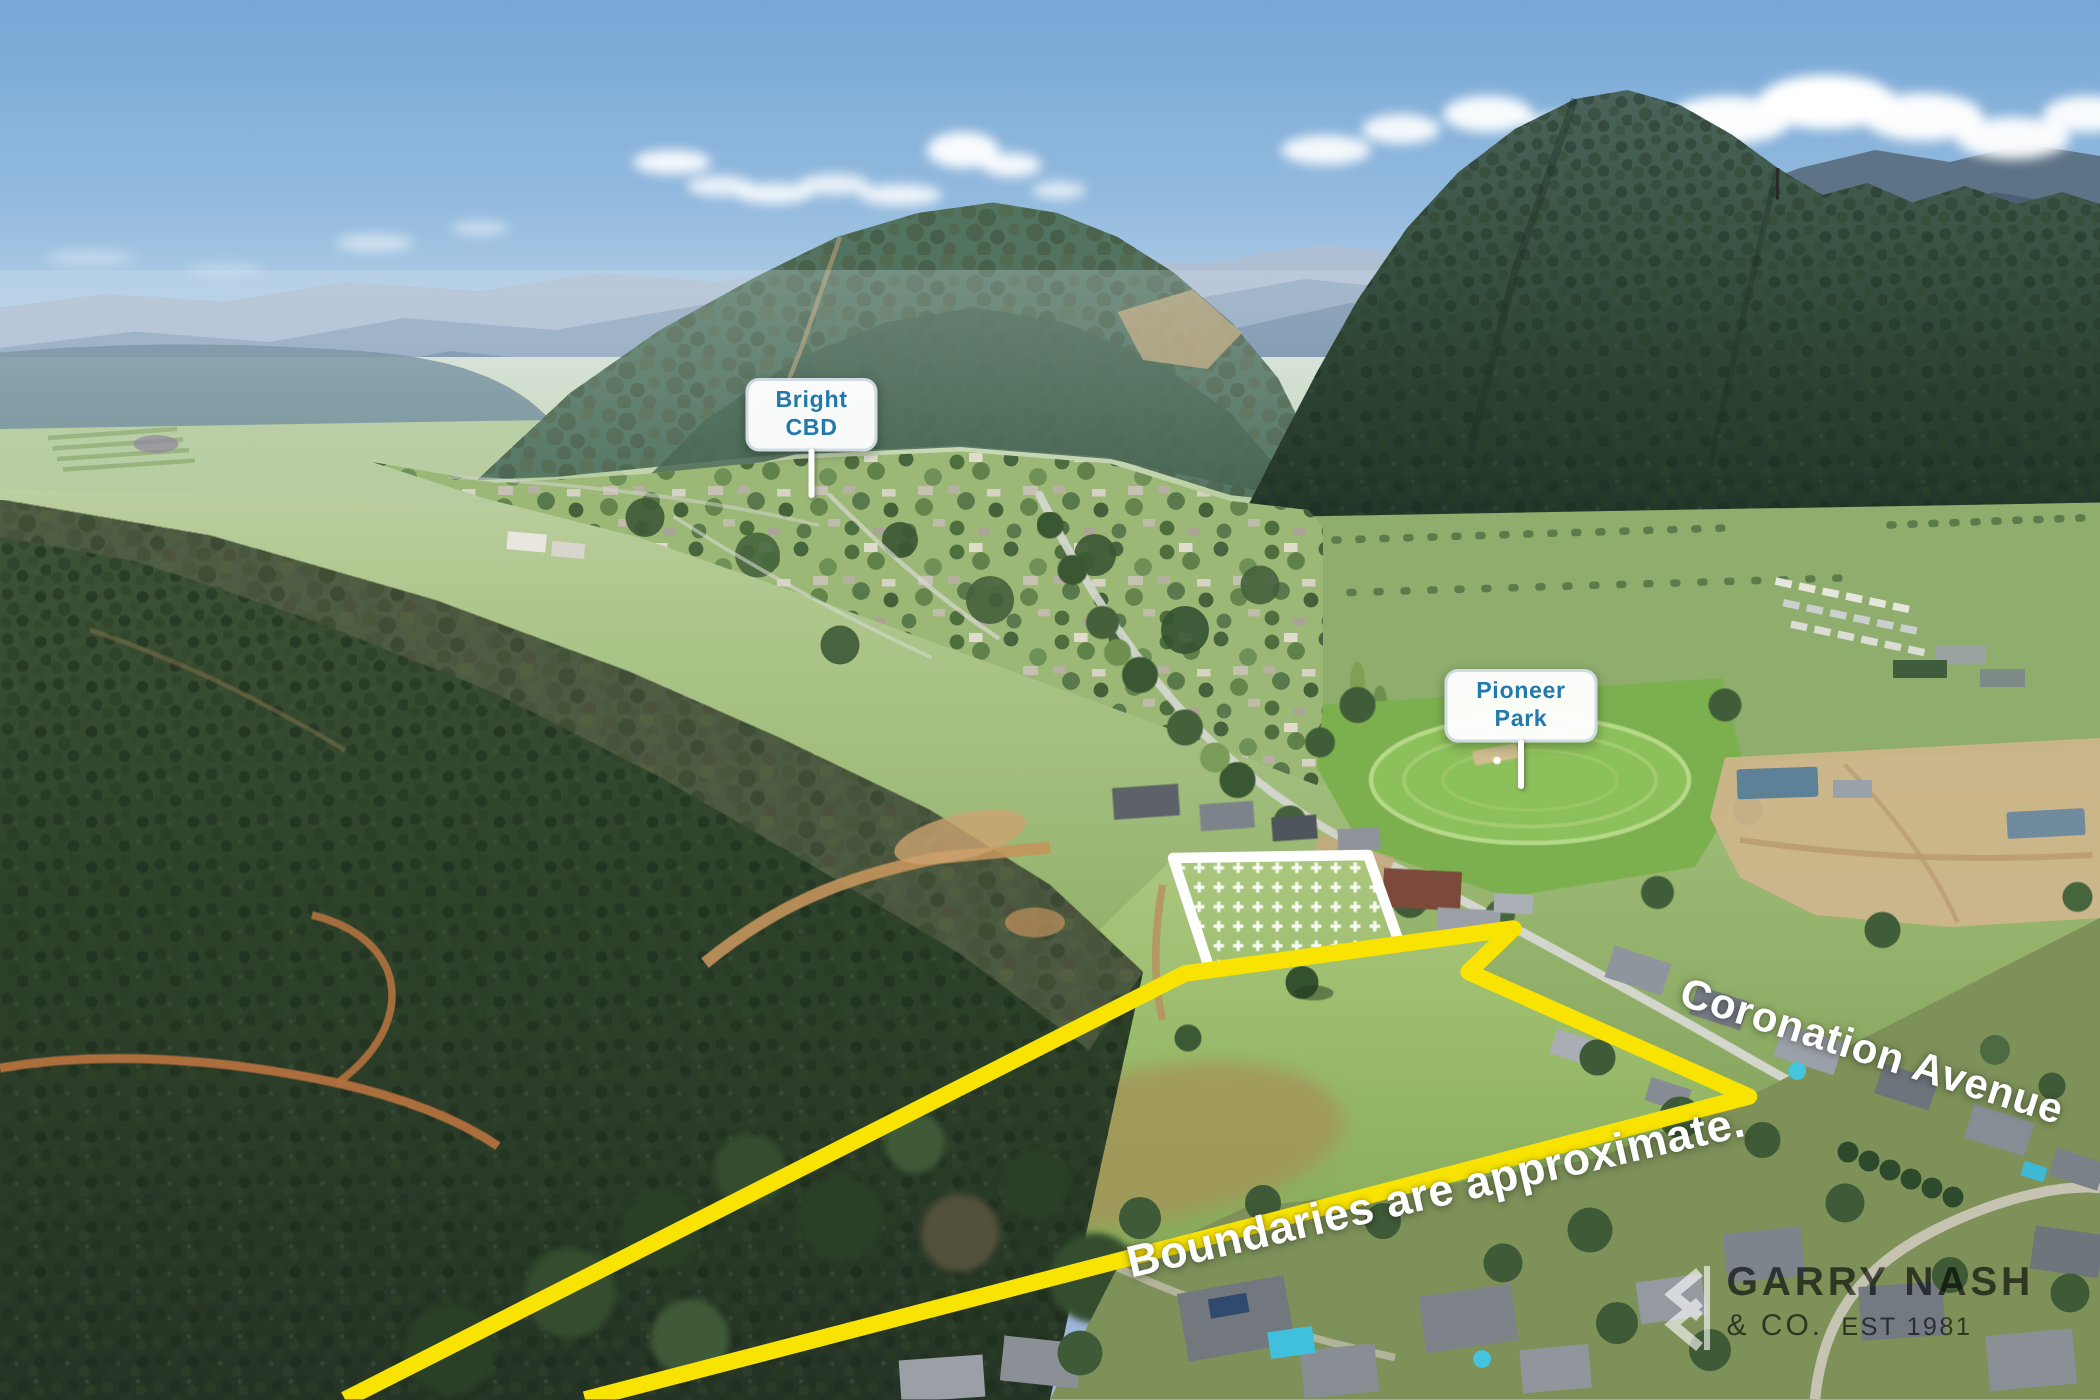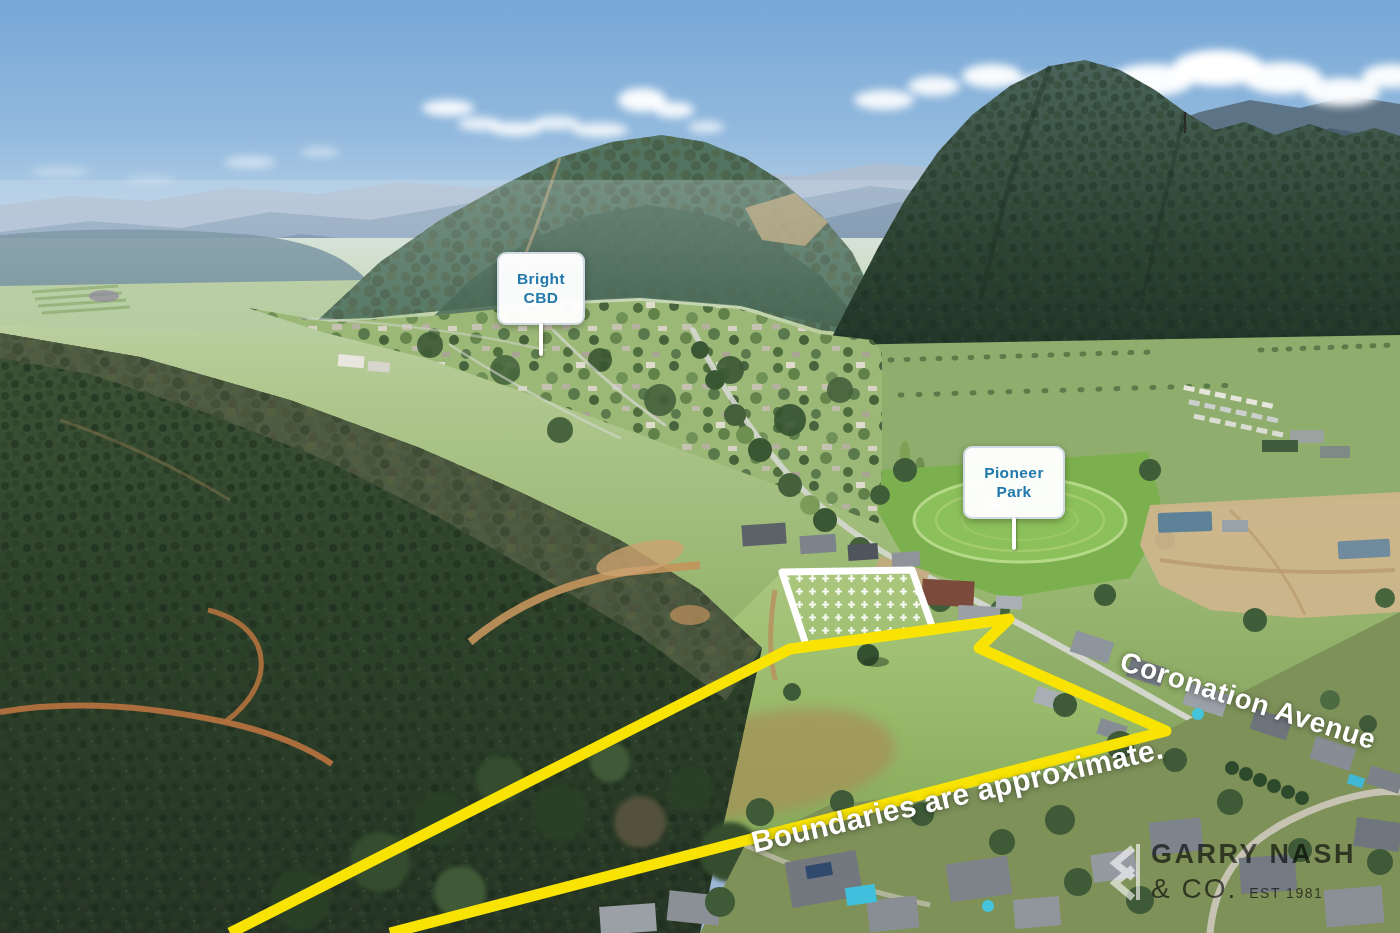--- a/index.html
+++ b/index.html
@@ -8,21 +8,21 @@
     font-family:"Liberation Sans",sans-serif;background:#9db7d8;
   }
   .layer{position:absolute;left:0;top:0;width:1400px;height:933px;}
   .map-label{
     position:absolute;
     background:rgba(255,255,255,.97);
     border:2px solid rgba(205,216,224,.95);
     border-radius:9px;
     color:#2279AC;
     font-weight:700;font-size:15.5px;line-height:1.2;letter-spacing:.4px;
-    text-align:center;padding:16px 15px;
+    text-align:center;padding:4px 15px;
     box-shadow:0 2px 7px rgba(0,0,0,.30);
     z-index:30;
   }
   .map-label .stem{
     position:absolute;top:100%;left:50%;transform:translateX(-50%);
     width:4px;height:33px;background:#fff;border-radius:2px;
     box-shadow:1px 1px 3px rgba(0,0,0,.35);
   }
   #label-bright{left:497px;top:252px;min-width:54px;}
   #label-pioneer{left:963px;top:446px;min-width:68px;}
@@ -35,22 +35,22 @@
     transform:rotate(17.5deg);transform-origin:left center;}
   #disclaimer-text{left:752px;top:826px;font-size:30px;letter-spacing:.3px;
     transform:rotate(-13deg);transform-origin:left center;}
   .watermark{
     position:absolute;left:1108px;top:840px;display:flex;align-items:flex-start;
     gap:9px;color:#000000;opacity:.62;z-index:26;
   }
   .wm-mark{flex:0 0 auto;margin-top:2px;}
   .wm-text .brand{font-size:27px;font-weight:700;letter-spacing:2.5px;line-height:1.1;}
   .wm-sub{display:flex;align-items:baseline;gap:12px;margin-top:3px;}
-  .wm-sub .suffix{font-size:28px;font-weight:400;letter-spacing:2px;}
-  .wm-sub .est{font-size:14px;font-weight:400;letter-spacing:1.5px;}
+  .wm-sub .suffix{font-size:20px;font-weight:400;letter-spacing:2px;}
+  .wm-sub .est{font-size:17px;font-weight:400;letter-spacing:1.5px;}
 </style>
 </head>
 <body>
 
 <div class="stage">
 
   <svg class="layer" viewBox="0 0 1400 933" aria-hidden="true">
     <defs>
       <linearGradient id="gSky" x1="0" y1="0" x2="0" y2="1">
         <stop offset="0" stop-color="#76a7d6"></stop>

